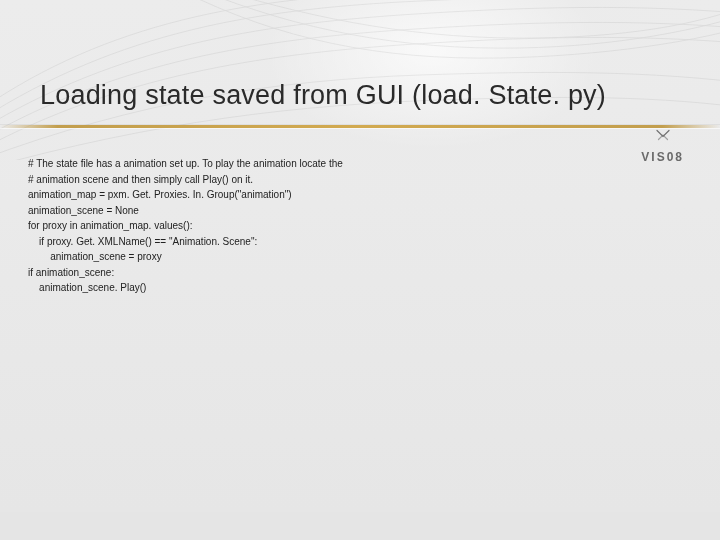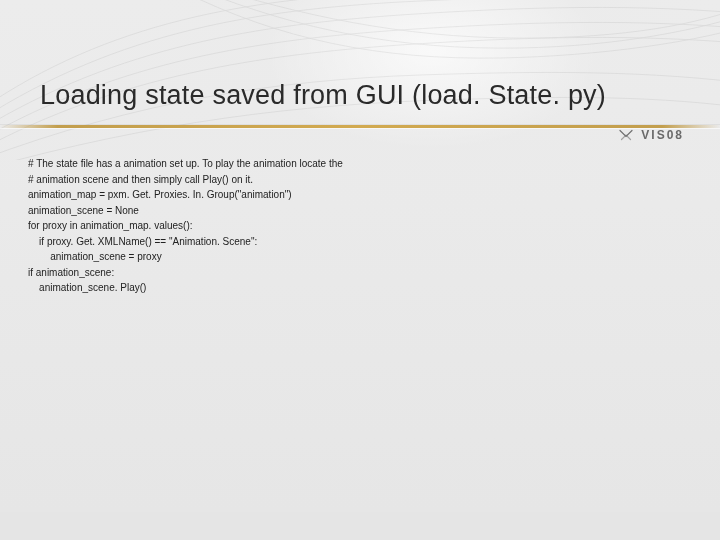--- a/index.html
+++ b/index.html
@@ -69,20 +69,21 @@
     position: absolute;
     right: 36px;
     top: 126px;
     display: flex;
     align-items: center;
     gap: 6px;
     color: #555;
     font-size: 12px;
     letter-spacing: 2px;
     font-weight: 600;
+    flex-direction: column;
   }
   .logo .mark {
     width: 18px;
     height: 18px;
     display: inline-block;
   }
   .logo .txt {
     font-family: Arial, sans-serif;
     color: #6a6a6a;
   }

